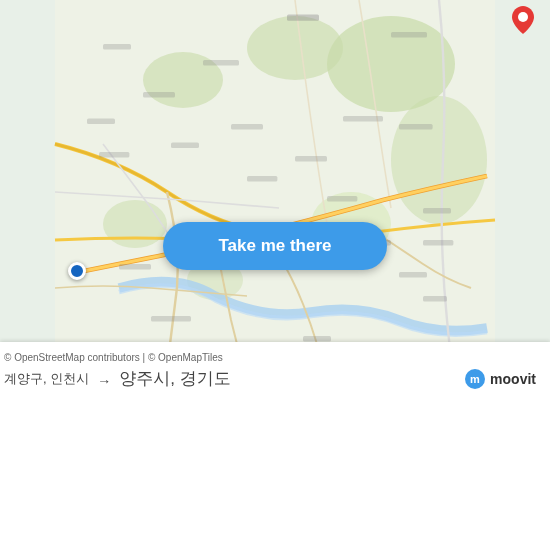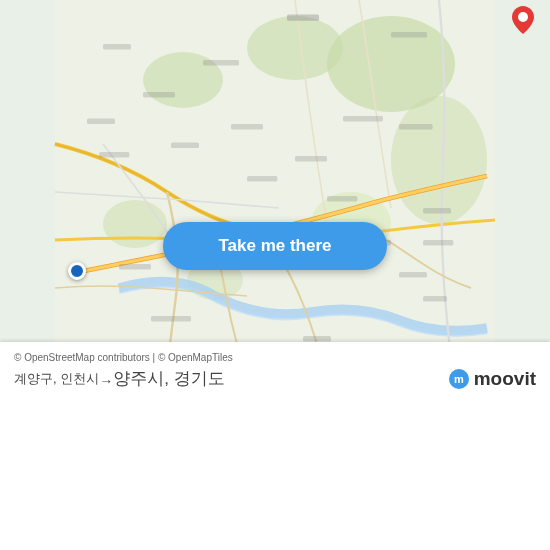--- a/index.html
+++ b/index.html
@@ -41,35 +41,36 @@
       box-shadow: 0 2px 8px rgba(0,0,0,0.3);
     }
 
     
     #bottom-bar {
       position: absolute;
       bottom: 0;
       left: 0;
       width: 100%;
       background-color: white;
-      padding: 10px 14px 10px 14px;
+      padding: 10px 14px 10px 4px;
       display: flex;
       flex-direction: column;
       gap: 4px;
       box-shadow: 0 -1px 4px rgba(0,0,0,0.15);
     }
 
     #attribution {
       font-size: 10px;
       color: #666;
     }
 
     #route-info {
       display: flex;
       align-items: center;
+      gap: 8px;
       font-size: 14px;
       color: #222;
     }
 
     #origin {
       font-size: 13px;
       color: #444;
     }
 
     #arrow {
@@ -196,18 +197,18 @@
     </div>
     <div id="route-info">
       <span id="origin">계양구, 인천시</span>
       <span id="arrow">→</span>
       <span id="destination">양주시, 경기도</span>
       <div id="moovit-logo" style="margin-left:auto; display:flex; align-items:center; gap:4px;">
         <svg width="22" height="22" viewBox="0 0 22 22" xmlns="http://www.w3.org/2000/svg">
           <circle cx="11" cy="11" r="10" fill="#3d9be9"></circle>
           <text x="11" y="15" text-anchor="middle" fill="white" font-size="11" font-weight="bold">m</text>
         </svg>
-        <span style="font-size:19px; font-weight:bold; color:#333;">moovit</span>
+        <span style="font-size:14px; font-weight:bold; color:#333;">moovit</span>
       </div>
     </div>
   </div>
 
 </div>
 
 </body></html>

